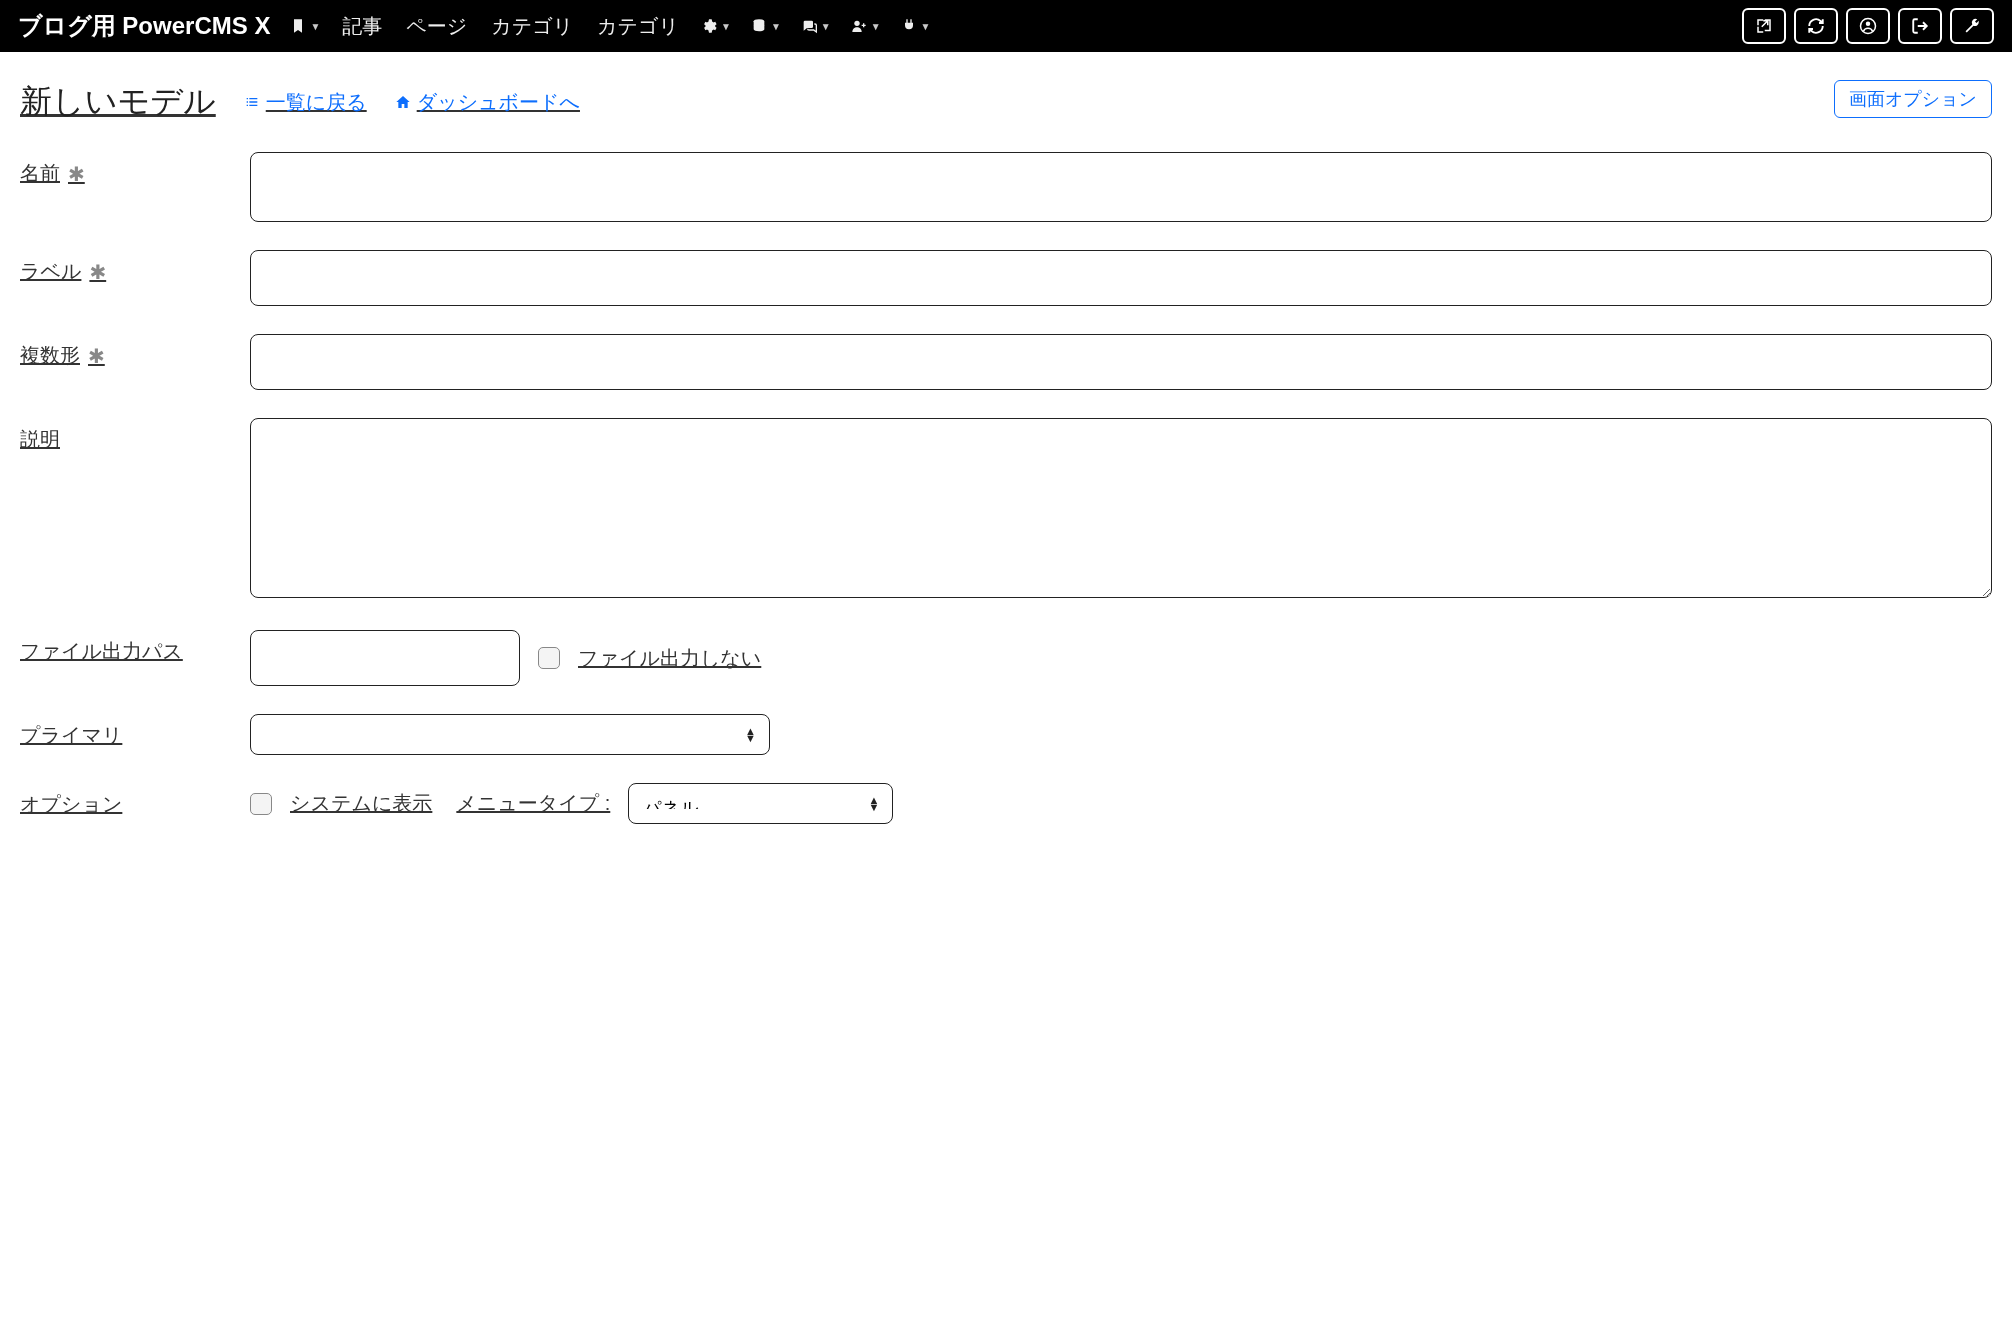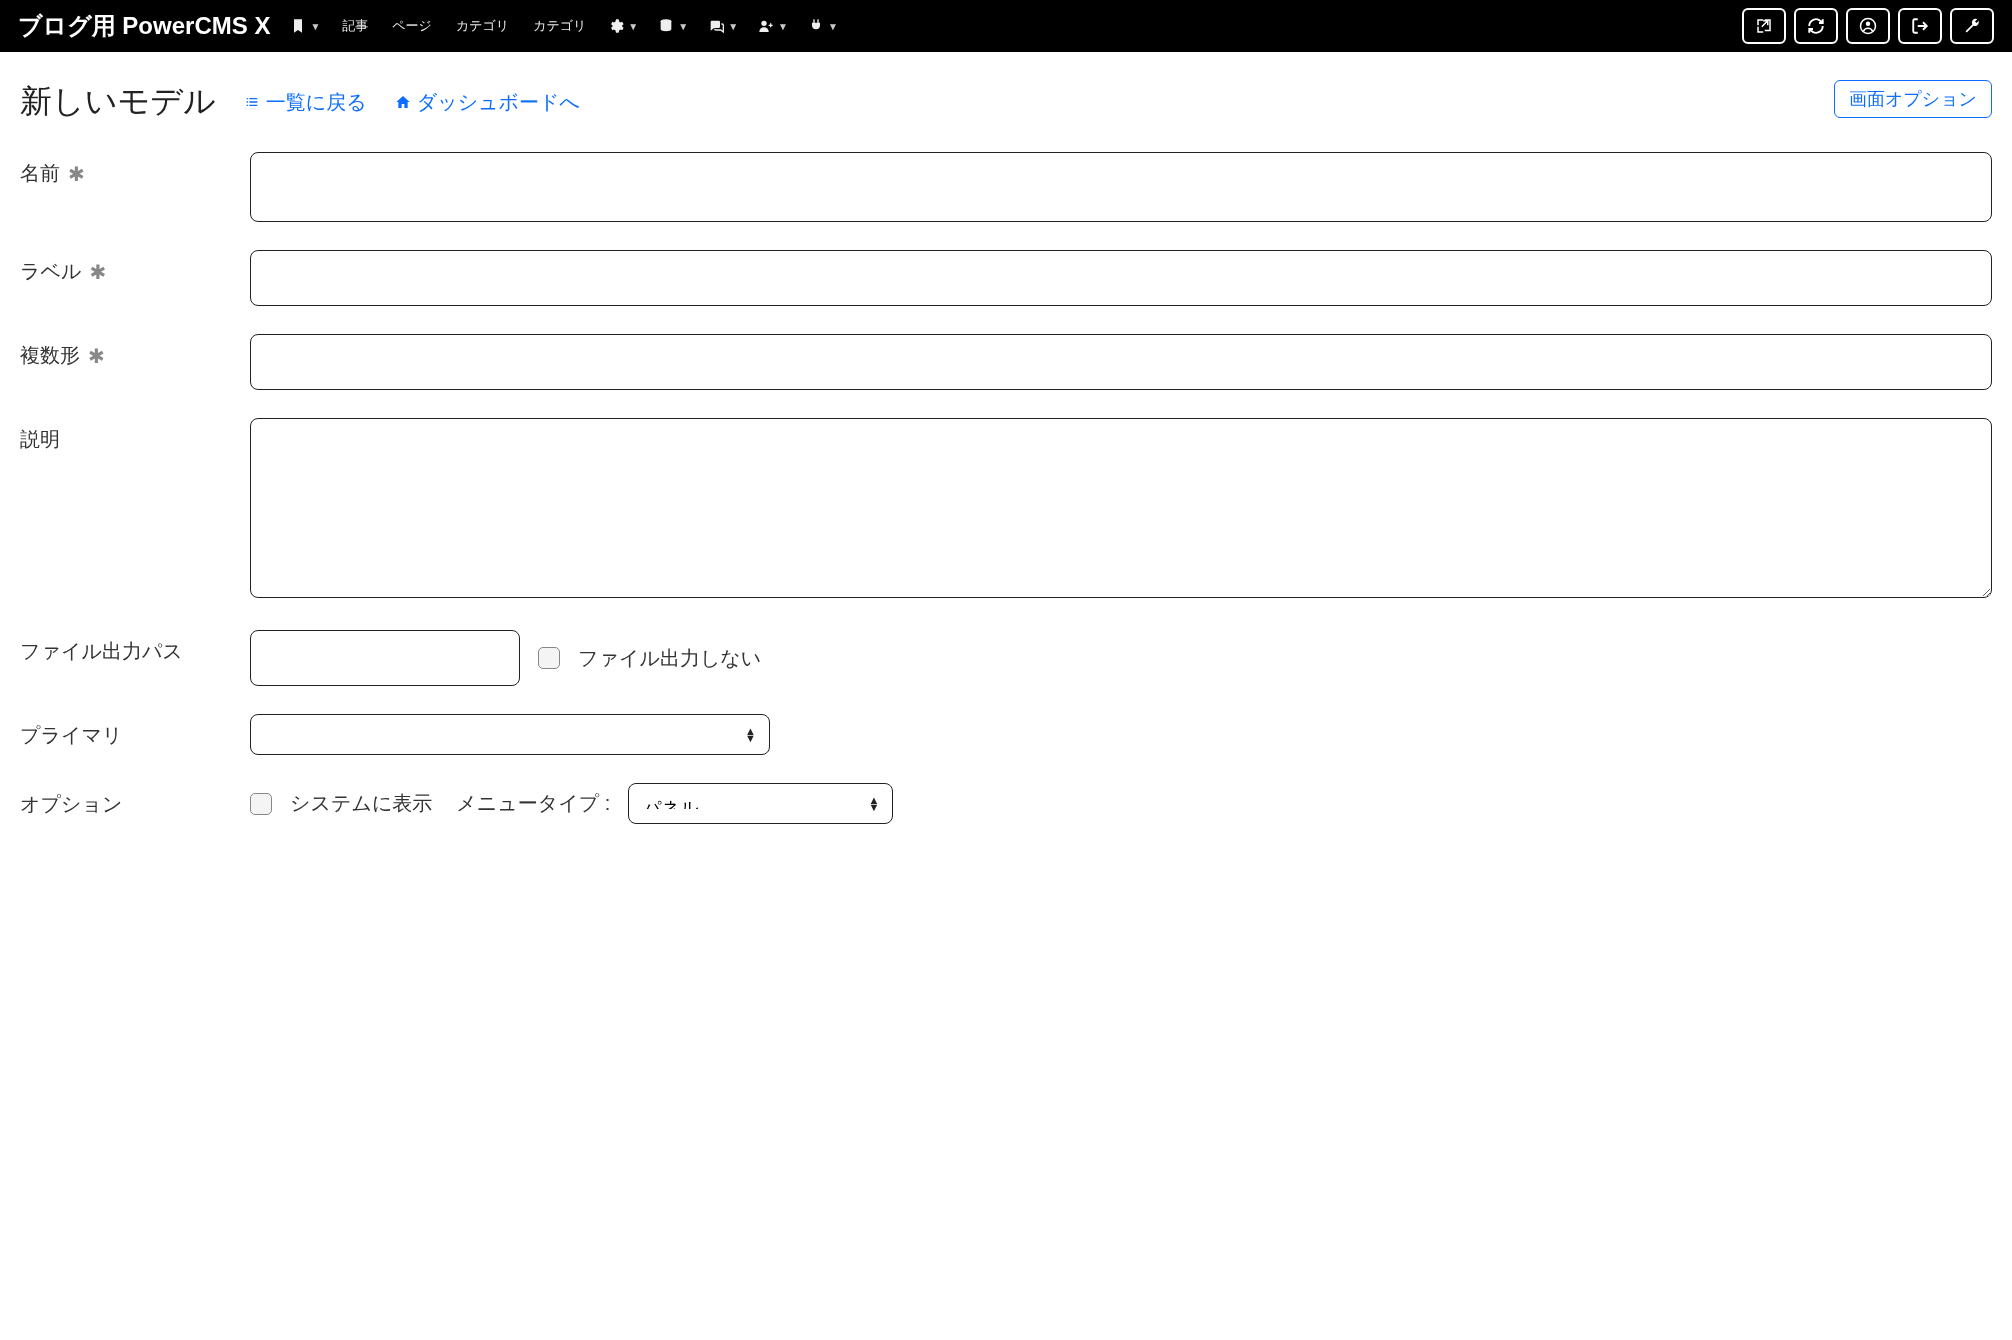--- a/index.html
+++ b/index.html
@@ -22,21 +22,21 @@
     .navbar-left { display: flex; align-items: center; gap: 8px; }
     .navbar-brand {
       font-size: 24px;
       font-weight: 600;
       color: #fff;
       margin-right: 6px;
       white-space: nowrap;
     }
     .nav-item {
       color: #eee;
-      font-size: 13px;
+      font-size: 20px;
       padding: 6px 8px;
       cursor: pointer;
       display: inline-flex;
       align-items: center;
       gap: 4px;
     }
     .nav-icon-only {
       color: #eee;
       padding: 6px 6px;
       cursor: pointer;
@@ -57,20 +57,21 @@
       color: #fff;
       background: #000;
     }
     
     .svg-icon { width: 18px; height: 18px; display: inline-block; }
     .svg-icon-sm { width: 16px; height: 16px; display: inline-block; }
 
     
     .page {
       padding: 28px 20px 40px 20px;
+      text-decoration: underline;
     }
     .page-header {
       display: flex;
       align-items: center;
       gap: 28px;
       position: relative;
       margin-bottom: 28px;
     }
     .page-title {
       font-size: 32px;

